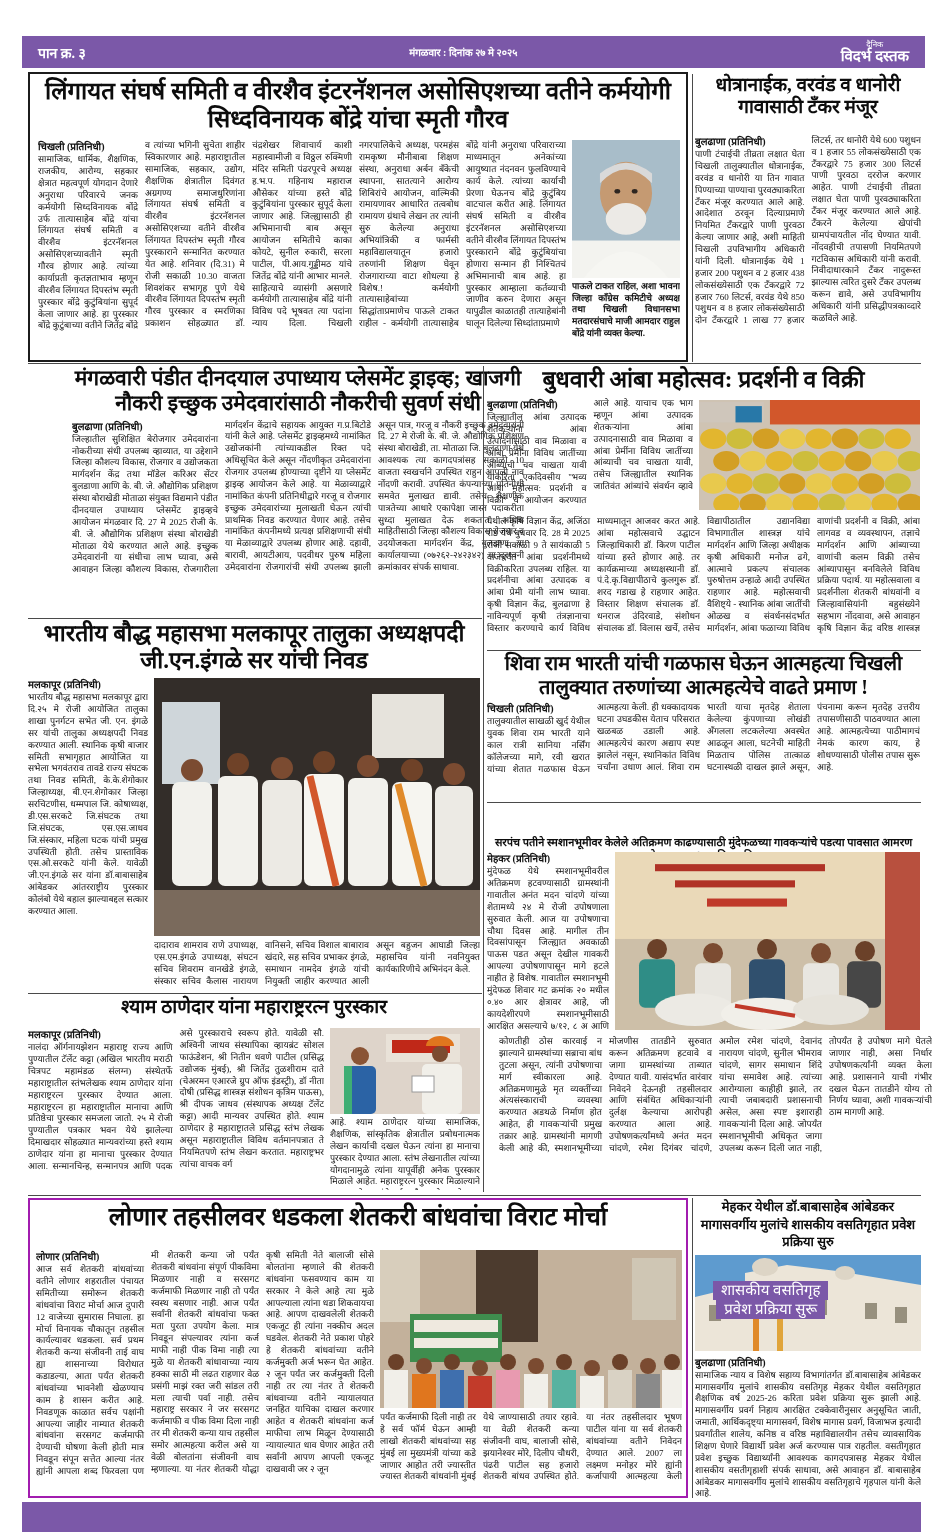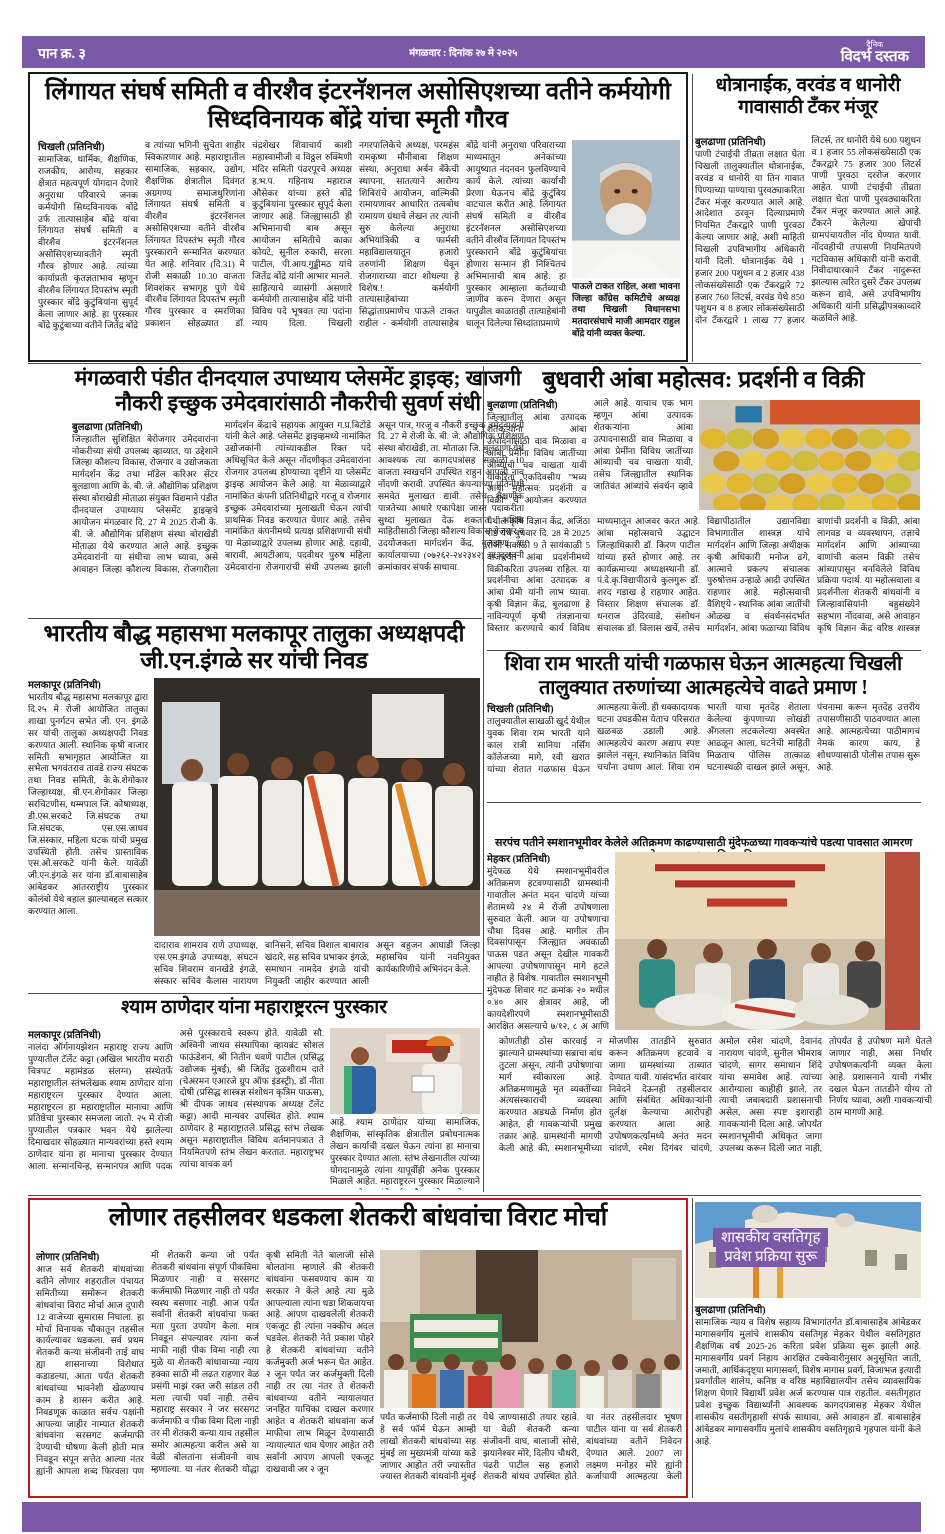--- a/index.html
+++ b/index.html
@@ -65,21 +65,21 @@
   .upo-photo{position:absolute;left:128px;top:48px;width:305px;height:178px;}
   .upo-body{position:absolute;left:12px;top:232px;width:433px;height:154px;}
 
   #art-than{left:28px;top:996px;width:452px;height:196px;}
   #art-than .hl{font-size:19px;margin-bottom:3px;}
   .than-cols{position:absolute;left:0;top:32px;width:296px;height:162px;}
   .than-right{position:absolute;left:302px;top:32px;width:150px;height:162px;overflow:hidden;}
   .than-photo{width:150px;height:86px;}
   .than-right .body{margin-top:3px;}
 
-  #art-morcha{left:28px;top:1198px;width:660px;height:300px;border:2px solid #b91c1c;padding:2px 6px;}
+  #art-morcha{left:28px;top:1198px;width:660px;height:300px;border:2px solid #a21caf;padding:2px 6px;}
   #art-morcha .hl{font-size:25px;white-space:nowrap;}
   .mor-left{position:absolute;left:6px;top:50px;width:338px;height:242px;}
   .mor-photo{position:absolute;left:350px;top:50px;width:302px;height:158px;}
   .mor-right{position:absolute;left:350px;top:212px;width:302px;height:80px;}
 
   #art-hostel{left:695px;top:1198px;width:226px;height:300px;}
   #art-hostel .hl{font-size:13px;line-height:1.35;}
   .hostel-photo{position:relative;width:226px;height:96px;margin-top:4px;}
   .hostel-overlay{position:absolute;left:18px;top:26px;text-align:center;}
   .hostel-overlay span{display:inline-block;background:#7b58a8;color:#fff;font-weight:normal;
@@ -334,20 +334,21 @@
             <rect x="282" y="120" width="20" height="38" fill="#f1efe9"></rect>
         </g>
       </svg>
     </div>
     <div class="body cols3 mor-right">
       <span>पर्यंत कर्जमाफी दिली नाही तर हे सर्व फॉर्म घेऊन आम्ही लाखो शेतकरी बांधवांच्या सह मुंबई ला मुख्यमंत्री यांच्या कडे जाणार आहोत तरी ज्यास्तीत ज्यास्त शेतकरी बांधवांनी मुंबई येथे जाण्यासाठी तयार रहावे. या वेळी शेतकरी कन्या संजीवनी वाघ, बालाजी सोसे, झयानेश्वर मोरे, दिलीप चौधरी, पंढरी पाटील सह हजारो शेतकरी बांधव उपस्थित होते. या नंतर तहसीलदार भूषण पाटील यांना या सर्व शेतकरी बांधवांच्या वतीने निवेदन देण्यात आले. 2007 ला लक्ष्मण मनोहर मोरे ह्यांनी कर्जापायी आत्महत्या केली होती तेव्हा पासून झयानेश्वर मोरे हे सख्खा भाऊ गेल्या मुळे शेतकरी बांधवांच्या साठी लढा देत आहेत त्यांना या वेळी बोलतांना अश्रू अनावर झाले.</span>
     </div>
   </section>
 
   <section class="art" id="art-hostel">
+    <h2 class="hl">मेहकर येथील डॉ.बाबासाहेब आंबेडकर मागासवर्गीय मुलांचे शासकीय वसतिगृहात प्रवेश प्रक्रिया सुरु</h2>
     <div class="hostel-photo photo">
       <svg viewBox="0 0 226 96" preserveAspectRatio="none">
         <rect width="226" height="96" fill="#5e9bcf"></rect>
         <path d="M0 96 L0 42 L50 30 L50 18 L92 10 L142 16 L226 30 L226 96 Z" fill="#ece5d8"></path>
         <ellipse cx="70" cy="12" rx="13" ry="9" fill="#ddd5c6"></ellipse>
         <ellipse cx="150" cy="18" rx="10" ry="7" fill="#ddd5c6"></ellipse>
         <rect x="14" y="50" width="12" height="16" fill="#97907e"></rect>
         <rect x="120" y="44" width="12" height="16" fill="#97907e"></rect>
         <rect x="170" y="48" width="12" height="16" fill="#97907e"></rect>
         <rect x="200" y="52" width="12" height="16" fill="#97907e"></rect>

